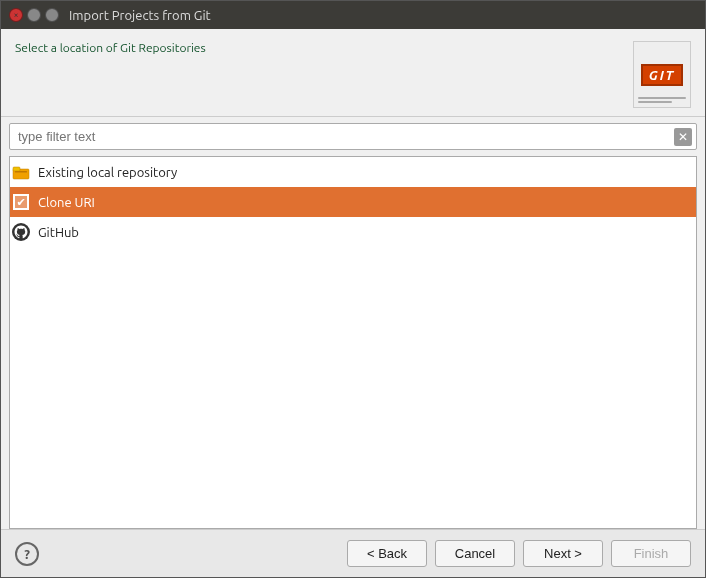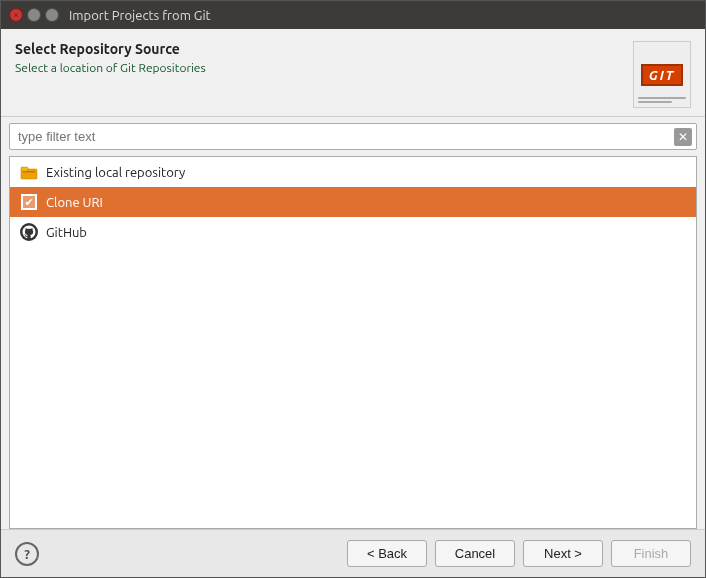--- a/index.html
+++ b/index.html
@@ -184,21 +184,21 @@
       flex: 1;
       margin: 0 8px;
       border: 1px solid #aaa;
       background: white;
       overflow-y: auto;
     }
 
     .list-item {
       display: flex;
       align-items: center;
-      padding: 6px 10px;
+      padding: 6px 2px;
       gap: 8px;
       cursor: pointer;
       color: #222;
       font-size: 13px;
     }
 
     .list-item.selected {
       background: #e07030;
       color: white;
     }
@@ -311,21 +311,20 @@
       <div class="title-btn minimize"></div>
       <div class="title-btn maximize"></div>
     </div>
     <span class="title-text">Import Projects from Git</span>
   </div>
 
   <div class="content">
 
     <div class="header-section">
       <div class="header-text">
-        <span class="header-title">Select Repository Source</span>
         <span class="header-subtitle">Select a location of Git Repositories</span>
       </div>
       <div class="git-logo">
         <div style="display:flex;flex-direction:column;align-items:center;gap:4px;">
           <div class="git-logo-inner">GIT</div>
           <div class="git-logo-lines">
             <div class="git-logo-line"></div>
             <div class="git-logo-line" style="width:70%"></div>
           </div>
         </div>

